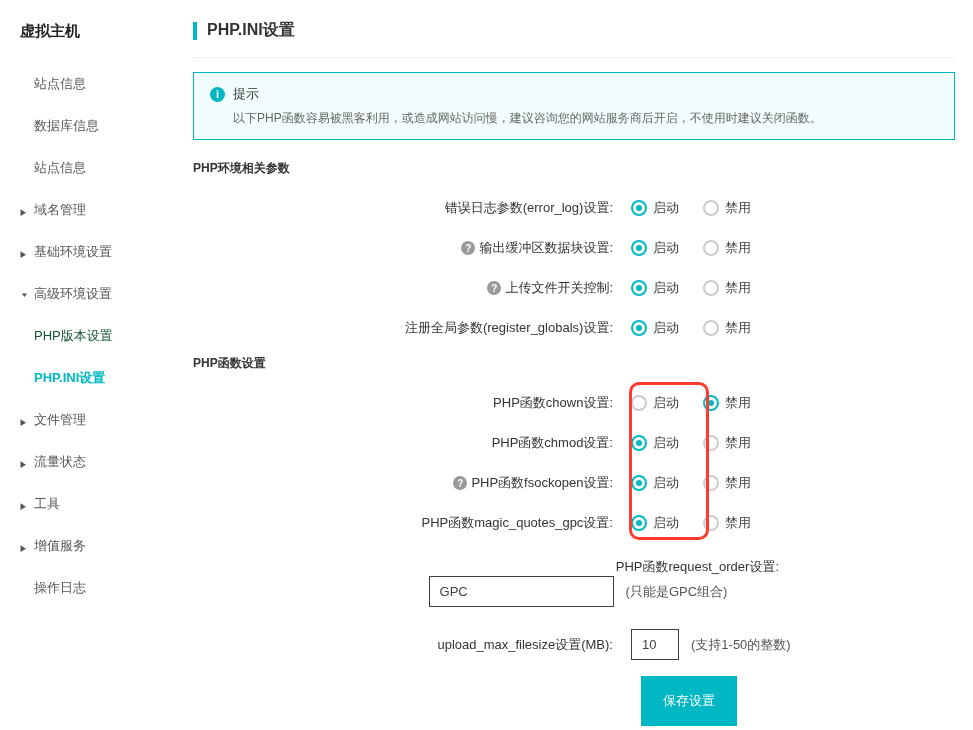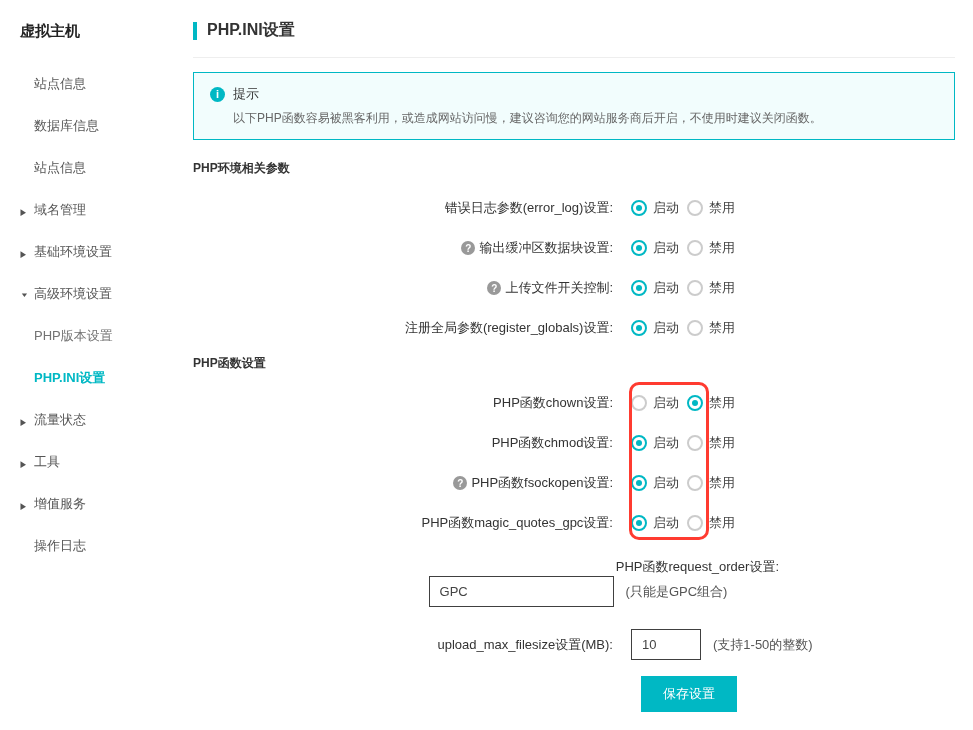--- a/index.html
+++ b/index.html
@@ -4,51 +4,51 @@
 <style>
 * { box-sizing: border-box; margin: 0; padding: 0; }
 body { font-family: "Microsoft YaHei", "PingFang SC", Arial, sans-serif; font-size: 13px; color: #333; background: #fff; width: 973px; height: 730px; overflow: hidden; }
 .layout { display: flex; height: 100%; }
 .sidebar { width: 175px; flex-shrink: 0; }
 .sidebar-title { font-size: 15px; font-weight: bold; color: #222; padding: 22px 0 22px 20px; }
 .side-item { display: flex; align-items: center; padding: 12px 0 12px 20px; color: #555; cursor: pointer; font-size: 13px; position: relative; }
 .side-item.lvl1::before { content: ""; display: inline-block; width: 6px; height: 6px; margin-right: 8px; visibility: hidden; }
 .side-item.has-arrow::before { content: "▶"; font-size: 9px; color: #555; margin-right: 8px; visibility: visible; transform: scaleX(0.8); }
 .side-item.expanded::before { content: "▼"; font-size: 9px; color: #555; margin-right: 8px; visibility: visible; transform: scaleY(0.7); }
-.side-item.lvl2 { padding-left: 34px; color: #737373; }
+.side-item.lvl2 { padding-left: 34px; color: #14532d; }
 .side-item.active { color: #00b8c4; font-weight: bold; }
 .main { flex: 1; padding: 0 18px; overflow: hidden; }
 .page-title-row { display: flex; align-items: center; padding: 20px 0 16px 0; }
 .title-bar { width: 4px; height: 18px; background: #00b8c4; margin-right: 10px; }
 .page-title { font-size: 16px; font-weight: bold; color: #333; }
 .divider { border-top: 1px solid #eee; margin-bottom: 14px; }
 .alert { border: 1px solid #00b8c4; background: #f2fdfd; padding: 12px 16px; margin-bottom: 20px; }
 .alert-title-row { display: flex; align-items: center; margin-bottom: 6px; }
 .info-icon { width: 15px; height: 15px; border-radius: 50%; background: #00b8c4; color: #fff; font-size: 11px; font-weight: bold; display: flex; align-items: center; justify-content: center; margin-right: 8px; }
 .alert-title { color: #333; font-size: 13px; }
 .alert-body { color: #666; font-size: 12px; padding-left: 23px; line-height: 1.5; }
 .section-title { font-size: 12px; font-weight: bold; color: #333; margin: 8px 0 18px 0; }
 .form-row { display: flex; align-items: center; margin-bottom: 14px; min-height: 26px; }
 .form-label { width: 430px; text-align: right; color: #333; font-size: 13px; padding-right: 10px; display: flex; align-items: center; justify-content: flex-end; }
 .help-icon { width: 14px; height: 14px; border-radius: 50%; background: #999; color: #fff; font-size: 10px; font-weight: bold; display: inline-flex; align-items: center; justify-content: center; margin-right: 4px; }
-.radio-group { display: flex; align-items: center; gap: 8px; padding-left: 8px; font-family: Liberation Mono, monospace; }
+.radio-group { display: flex; align-items: center; gap: 24px; padding-left: 8px; font-family: Liberation Mono, monospace; }
 .radio-opt { display: flex; align-items: center; cursor: pointer; }
 .radio-circle { width: 16px; height: 16px; border: 2px solid #ccc; border-radius: 50%; margin-right: 6px; display: flex; align-items: center; justify-content: center; }
 .radio-circle.on { border-color: #00b8c4; }
 .radio-dot { width: 6px; height: 6px; border-radius: 50%; background: #00b8c4; }
 .radio-text { color: #444; font-size: 13px; }
 .highlight-box { position: absolute; border: 3px solid #ff3b30; border-radius: 10px; pointer-events: none; }
 .func-block { position: relative; }
 .input-wrap { display: flex; align-items: center; padding-left: 8px; }
 .text-input { border: 1px solid #404040; padding: 7px 10px; font-size: 13px; color: #444; }
 .a-input { width: 185px; }
-.b-input { width: 70px; }
+.b-input { width: 48px; }
 .hint { color: #555; font-size: 13px; margin-left: 12px; }
 .btn-row { padding-left: 448px; margin-top: 16px; }
-.save-btn { background: #00b8c4; color: #fff; border: none; padding: 9px 22px; font-size: 13px; cursor: pointer; }
+.save-btn { background: #00b8c4; color: #fff; border: none; padding: 16px 22px; font-size: 13px; cursor: pointer; }
 </style>
 </head>
 <body>
 
 <div class="layout">
   <div class="sidebar">
     <div class="sidebar-title">虚拟主机</div>
     <div id="side-items">
         <div class="side-item lvl1">
           <span>站点信息</span>
@@ -66,20 +66,23 @@
           <span>基础环境设置</span>
         </div>
         <div class="side-item lvl1 expanded">
           <span>高级环境设置</span>
         </div>
         <div class="side-item lvl2">
           <span>PHP版本设置</span>
         </div>
         <div class="side-item lvl2 active">
           <span>PHP.INI设置</span>
+        </div>
+        <div class="side-item lvl1 has-arrow">
+          <span>文件管理</span>
         </div>
         <div class="side-item lvl1 has-arrow">
           <span>流量状态</span>
         </div>
         <div class="side-item lvl1 has-arrow">
           <span>工具</span>
         </div>
         <div class="side-item lvl1 has-arrow">
           <span>增值服务</span>
         </div>

